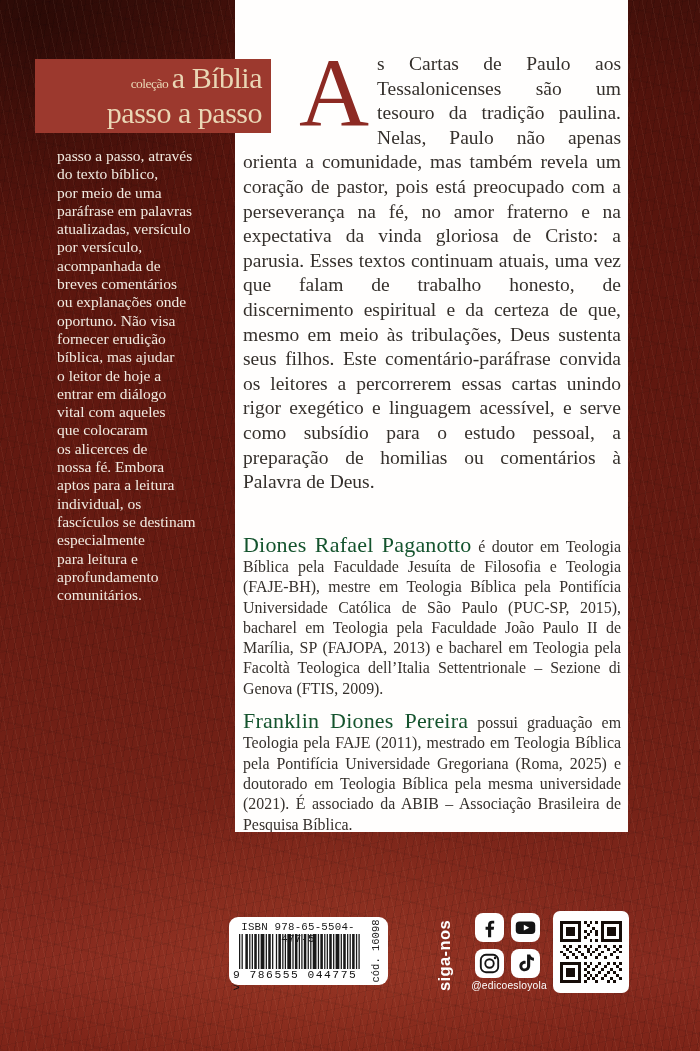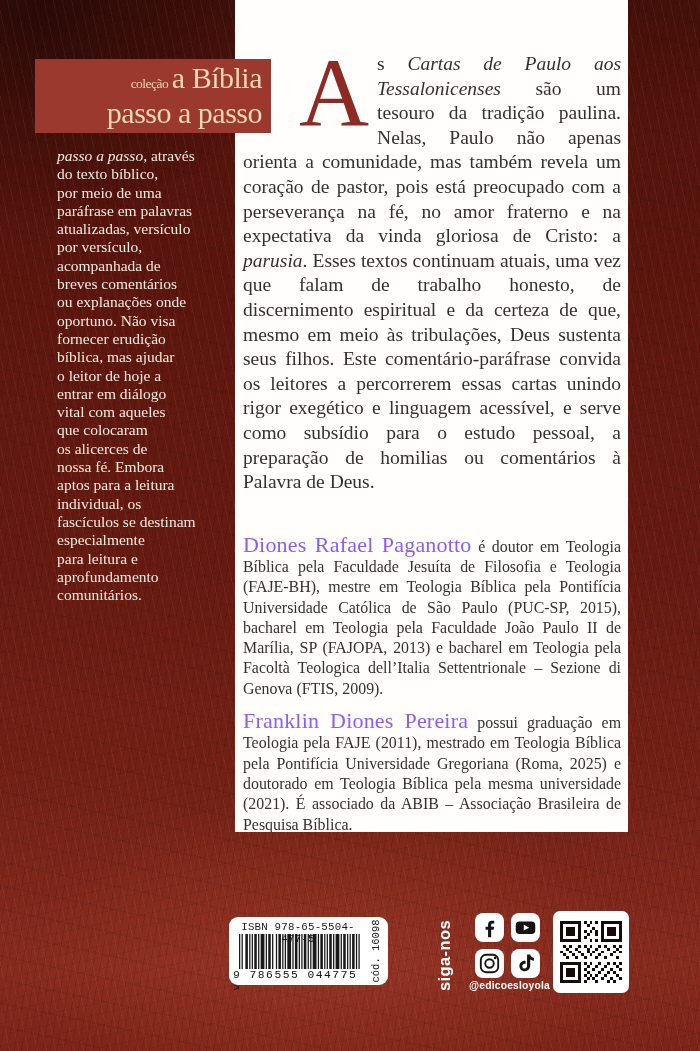--- a/index.html
+++ b/index.html
@@ -25,26 +25,26 @@
     background:#fffefd;box-sizing:border-box;padding:52px 7px 0 8px;overflow:hidden;
   }
   .main{
     margin:0 0 40px 0;font-size:19.5px;line-height:24.6px;color:#35302c;
     text-align:justify;
   }
   .dropcap{
     float:left;font-size:97px;line-height:72px;height:72px;
     color:#8d2a23;margin:5px 8px 0 56px;
   }
-  .it{font-style:italic;}
+  .it{}
   .bio{
     margin:0 0 12px 0;font-size:15.9px;line-height:20.3px;color:#35302c;
     text-align:justify;
   }
-  .aname{font-size:22px;color:#8b5cf6;letter-spacing:.2px;}
+  .aname{font-size:22px;color:#14532d;letter-spacing:.2px;}
   
   .badge{
     position:absolute;z-index:3;left:35px;top:59px;width:236px;height:74px;
     background:#9c392e;color:#ead7b5;text-align:right;box-sizing:border-box;
     padding:1px 9px 0 8px;letter-spacing:-.5px;
   }
   .b1{line-height:36px;white-space:nowrap;}
   .bsmall{font-size:13.5px;}
   .bbig{font-size:30px;}
   .b2{line-height:26px;margin-top:-2px;white-space:nowrap;}
@@ -74,21 +74,21 @@
     font-family:"Liberation Sans",sans-serif;font-weight:bold;font-size:16.5px;letter-spacing:.4px;}
   .socials{
     position:absolute;z-index:2;left:475px;top:913px;
     display:grid;grid-template-columns:29px 29px;gap:7px 7px;
   }
   .sicon{width:29px;height:29px;background:#fff;border-radius:8px;
     display:flex;align-items:center;justify-content:center;}
   .sicon svg{display:block;}
   .handle{
     position:absolute;z-index:2;left:469px;top:980px;width:80px;text-align:center;
-    font-family:"Liberation Sans",sans-serif;font-weight:bold;font-size:10.3px;
+    font-family:"Liberation Sans",sans-serif;font-weight:normal;font-size:10.3px;
     color:#fff;letter-spacing:.2px;
   }
   .qr{
     position:absolute;z-index:2;left:553px;top:911px;width:76px;height:82px;
     background:#fff;border-radius:7px;box-sizing:border-box;padding:7px;
   }
   .qr svg{width:100%;height:100%;}
 </style>
 </head>
 <body>

